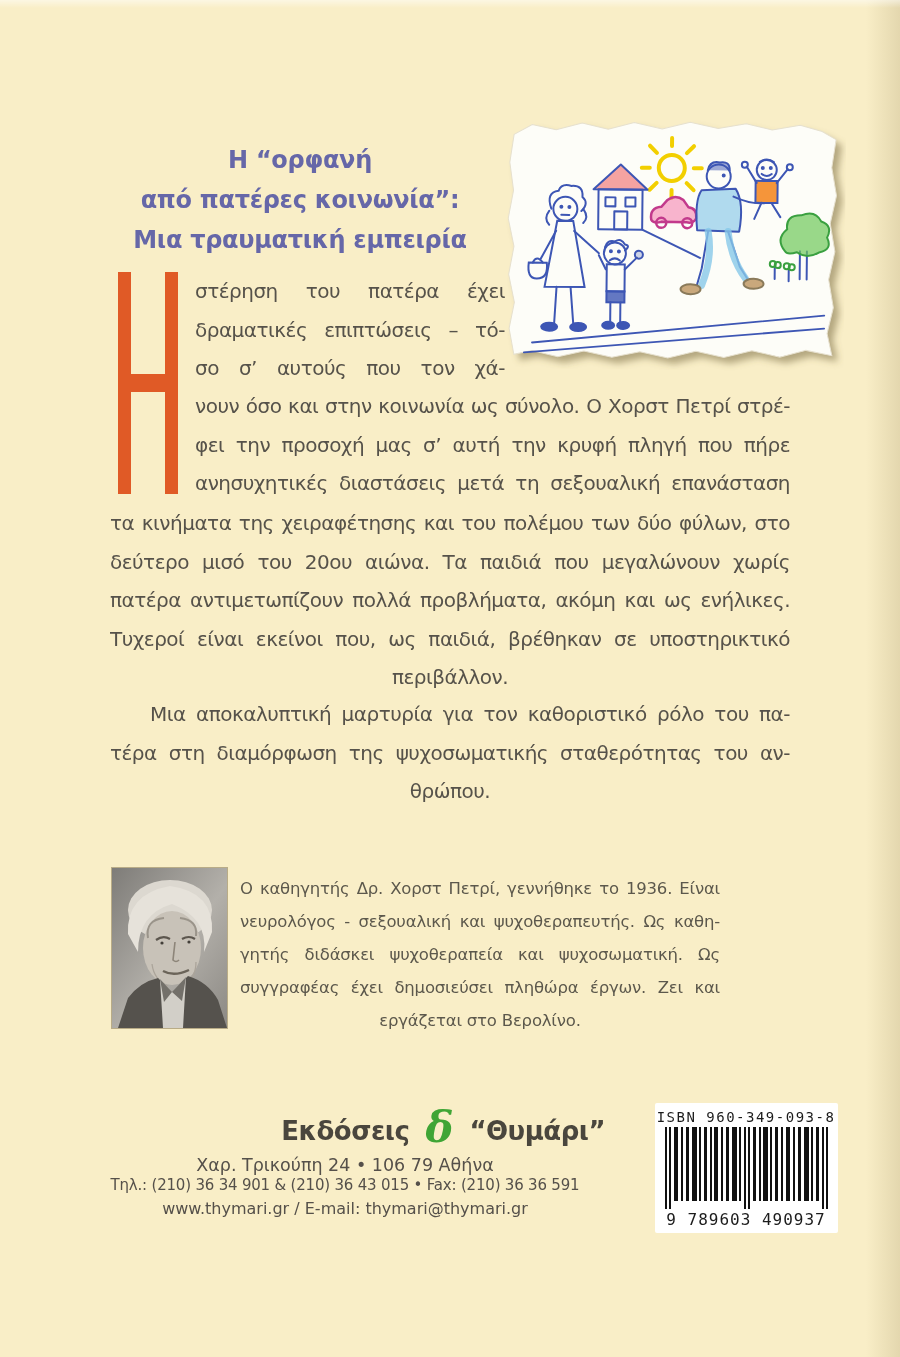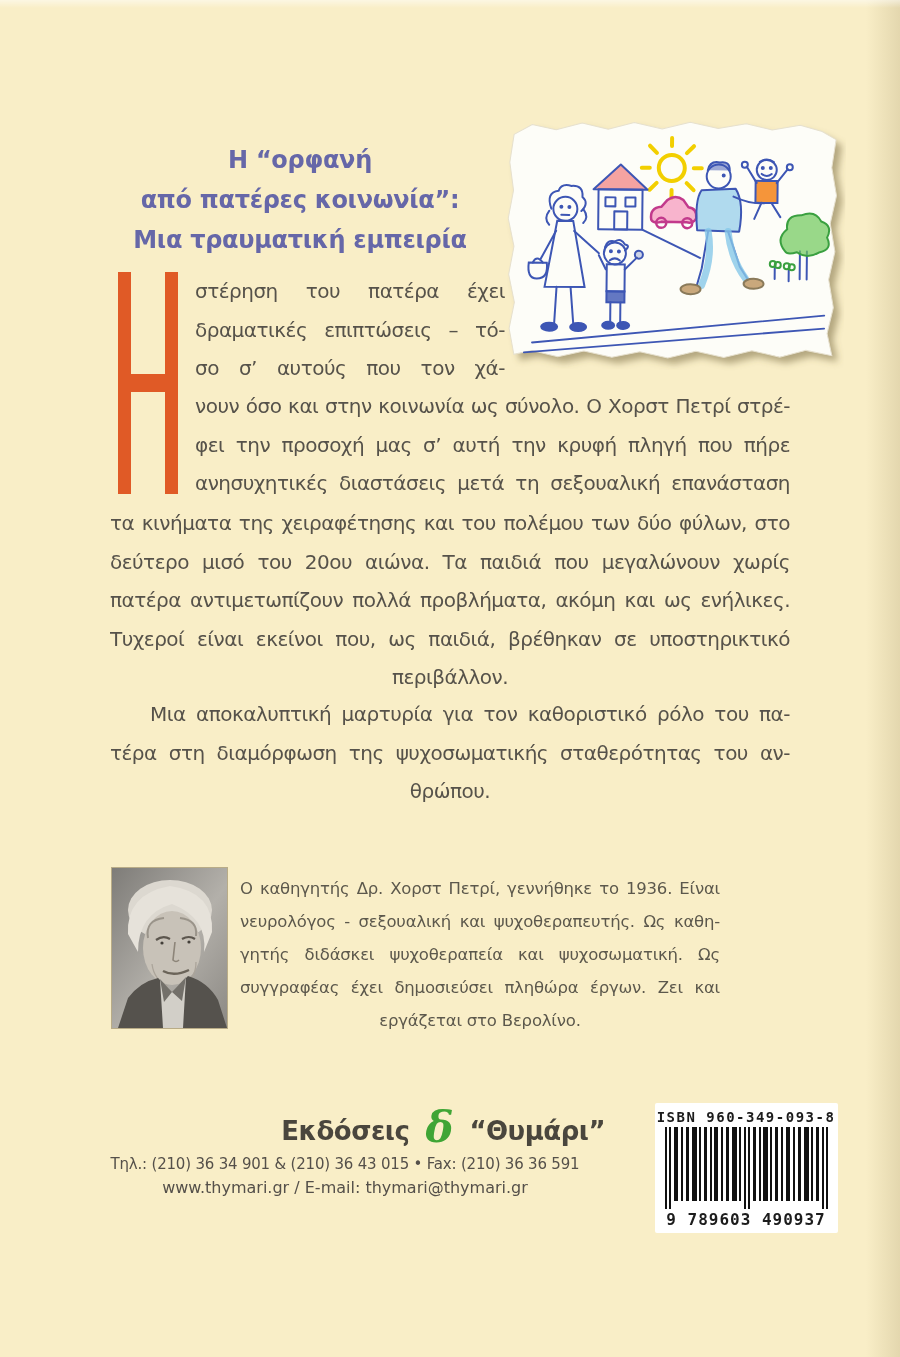--- a/index.html
+++ b/index.html
@@ -40,21 +40,21 @@
   .publisher{left:85px; top:1108px; width:520px; text-align:center; color:#4a463d;}
   .pub-name-row{display:flex; justify-content:flex-end; align-items:center; gap:16px; height:46px;}
   .pub-label,.pub-name{font-size:26px; font-weight:bold; letter-spacing:-0.5px;}
   .pub-logo{font-family:"DejaVu Serif", serif; font-style:italic; font-weight:bold;
     font-size:42px; line-height:1; color:#3fa535; transform:translateY(-3px);}
   .pub-address{font-size:17.5px; color:#55504a; margin-top:1px;}
   .pub-phones{font-size:15px; color:#55504a; margin-top:1px; letter-spacing:-0.2px;}
   .pub-web{font-size:16px; color:#55504a; margin-top:5px;}
 
   
-  .barcode{left:655px; top:1103px; width:207px; height:130px;font-weight:bold;}
+  .barcode{left:655px; top:1103px; width:207px; height:130px;}
   .bc-text{font-family:"DejaVu Sans Mono", monospace;}
 
   
   .edge-right{right:0; top:0; width:34px; height:100%;
     background:linear-gradient(to right, rgba(130,110,60,0) 0%, rgba(130,110,60,0.18) 100%);}
   .edge-top{left:0; top:0; width:100%; height:8px;
     background:linear-gradient(to bottom, rgba(255,255,255,0.5), rgba(255,255,255,0));}
 </style>
 </head>
 <body>
@@ -248,20 +248,21 @@
     <div class="bio-line jline">συγγραφέας έχει δημοσιεύσει πληθώρα έργων. Ζει και</div>
     <div class="bio-line plain">εργάζεται στο Βερολίνο.</div>
   </div>
 
   <div class="abs publisher">
     <div class="pub-name-row">
       <span class="pub-label">Εκδόσεις</span>
       <span class="pub-logo">δ</span>
       <span class="pub-name">“Θυμάρι”</span>
     </div>
+    <div class="pub-address">Χαρ. Τρικούπη 24 • 106 79 Αθήνα</div>
     <div class="pub-phones">Τηλ.: (210) 36 34 901 &amp; (210) 36 43 015 • Fax: (210) 36 36 591</div>
     <div class="pub-web">www.thymari.gr / E-mail: thymari@thymari.gr</div>
   </div>
 
   <div class="abs barcode">
     <svg width="183" height="130" viewBox="0 0 183 130">
       <rect x="0" y="0" width="183" height="130" rx="2" fill="#ffffff"></rect>
       <text x="91" y="19" text-anchor="middle" font-size="14" letter-spacing="1.5" fill="#1c1c1c" class="bc-text">ISBN 960-349-093-8</text>
       <g fill="#111111">
         <rect x="10" y="24" width="2" height="82"></rect>

